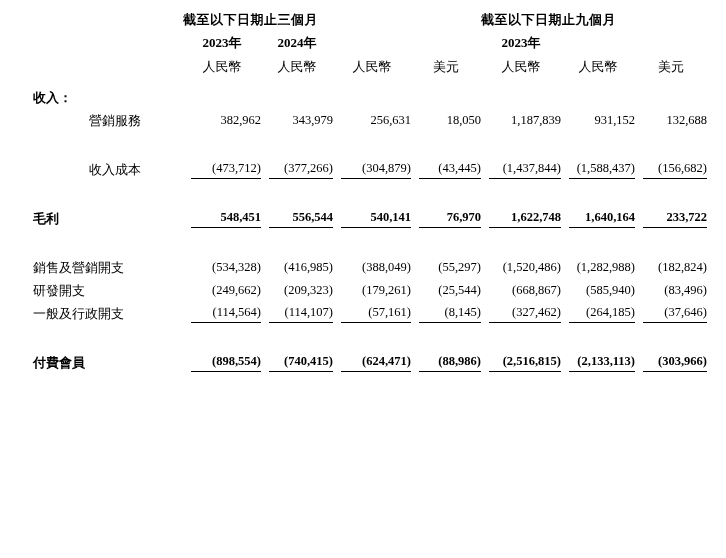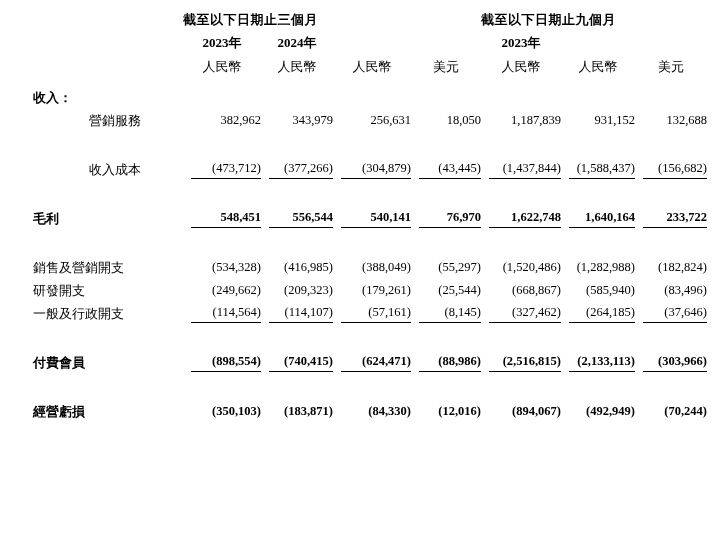--- a/index.html
+++ b/index.html
@@ -262,39 +262,15 @@
           <td class="num">
             <span class="num-inner">(2,133,113)</span>
           </td>
           <td class="num">
             <span class="num-inner">(303,966)</span>
           </td>
         </tr>
         <tr class="spacer">
           <td colspan="8"></td>
         </tr>
-        <tr class="bold">
-          <td class="label">經營虧損</td>
-          <td class="num">
-            <span class="num-inner">(350,103)</span>
-          </td>
-          <td class="num">
-            <span class="num-inner">(183,871)</span>
-          </td>
-          <td class="num">
-            <span class="num-inner">(84,330)</span>
-          </td>
-          <td class="num">
-            <span class="num-inner">(12,016)</span>
-          </td>
-          <td class="num">
-            <span class="num-inner">(894,067)</span>
-          </td>
-          <td class="num">
-            <span class="num-inner">(492,949)</span>
-          </td>
-          <td class="num">
-            <span class="num-inner">(70,244)</span>
-          </td>
-        </tr>
       </tbody>
   </table>
 </div>
 
 </body></html>

